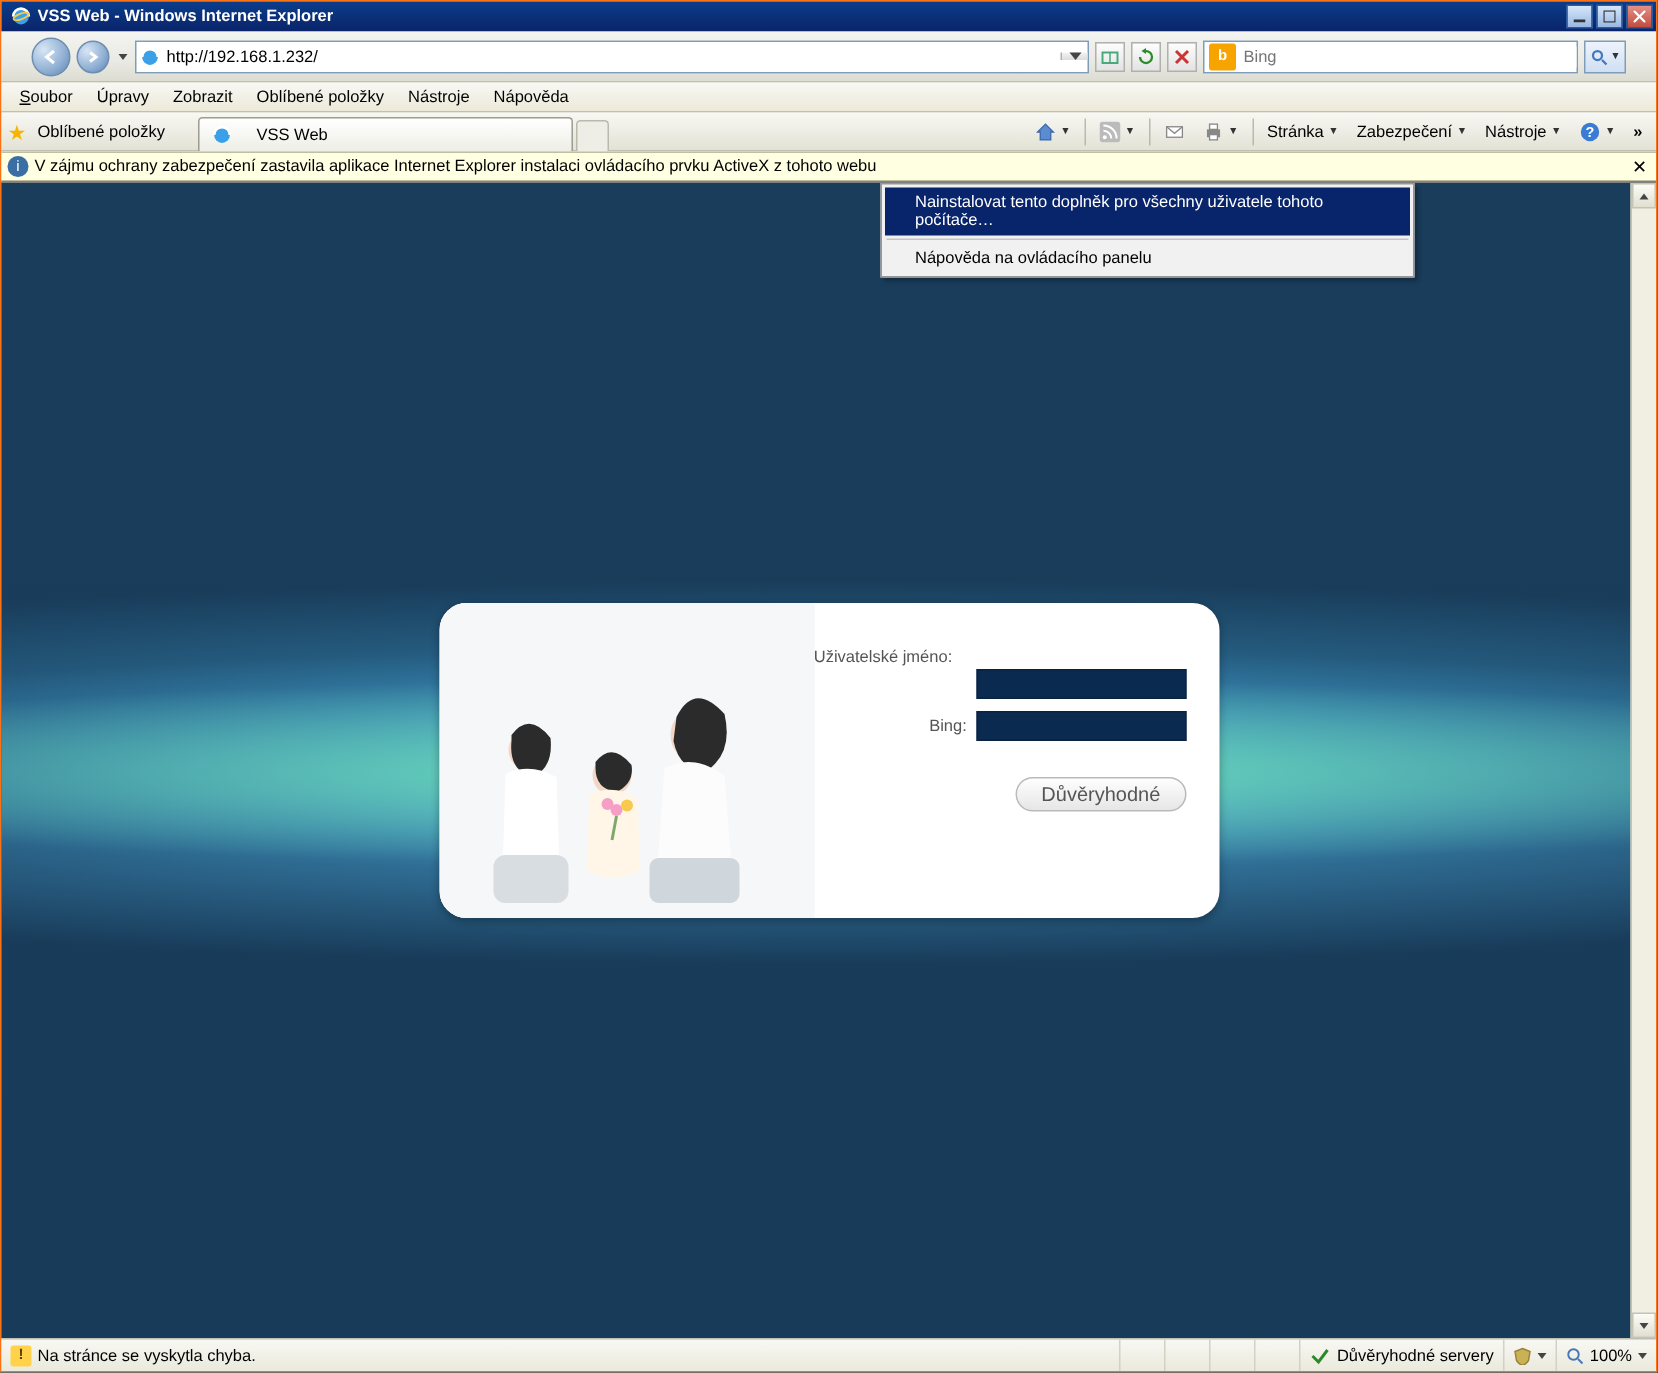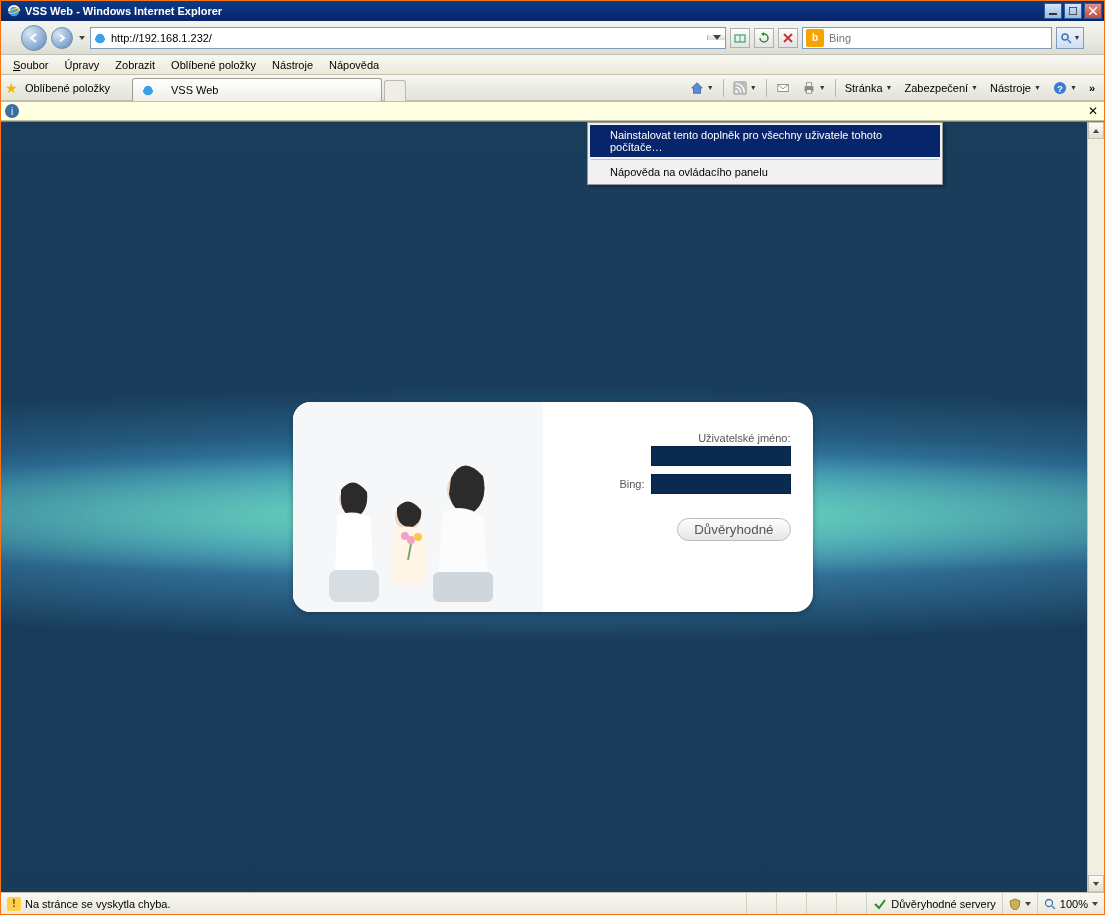--- a/index.html
+++ b/index.html
@@ -244,20 +244,21 @@
             <text x="8" y="12" text-anchor="middle" font-size="11" font-weight="bold" fill="#fff">?</text>
           </svg>
           <span class="triangle">▼</span>
         </div>
       <div class="cmd" style="font-weight:bold;">»</div>
     </div>
   </div>
 
   <div class="infobar">
     <span class="info-icon">i</span>
+    <span>V zájmu ochrany zabezpečení zastavila aplikace Internet Explorer instalaci ovládacího prvku ActiveX z tohoto webu</span>
     <span class="close">✕</span>
   </div>
 
   <div class="pagewrap">
     <div class="page-bg"></div>
 
     <div class="context-menu">
       <div class="mi selected">Nainstalovat tento doplněk pro všechny uživatele tohoto počítače…</div>
       <hr>
       <div class="mi">Nápověda na ovládacího panelu</div>
@@ -288,21 +289,21 @@
 
             <circle cx="20" cy="38" r="14" fill="#f3d7c6"></circle>
             <path d="M8 28 Q20 12 34 30 Q36 50 22 56 Q6 52 8 32 Z" fill="#2b2b2b"></path>
             <path d="M4 54 Q20 46 38 56 L40 118 Q20 130 2 118 Z" fill="#ffffff"></path>
             <rect x="-4" y="108" width="50" height="32" rx="8" fill="#d8dde2"></rect>
           </g>
         </svg>
       </div>
       <div class="form">
         <div class="field" style="margin-bottom:2px; justify-content:flex-end;">
-          <label style="width:100%; text-align:right; margin-right:0;">Uživatelské jméno:</label>
+          <label style="width:100%; margin-right:0;">Uživatelské jméno:</label>
         </div>
         <div class="field">
           <input type="text" value="" style="">
         </div>
         <div class="field">
           <label>Bing:</label>
           <input type="password" value="" style="">
         </div>
         <button class="login-btn">Důvěryhodné</button>
       </div>

